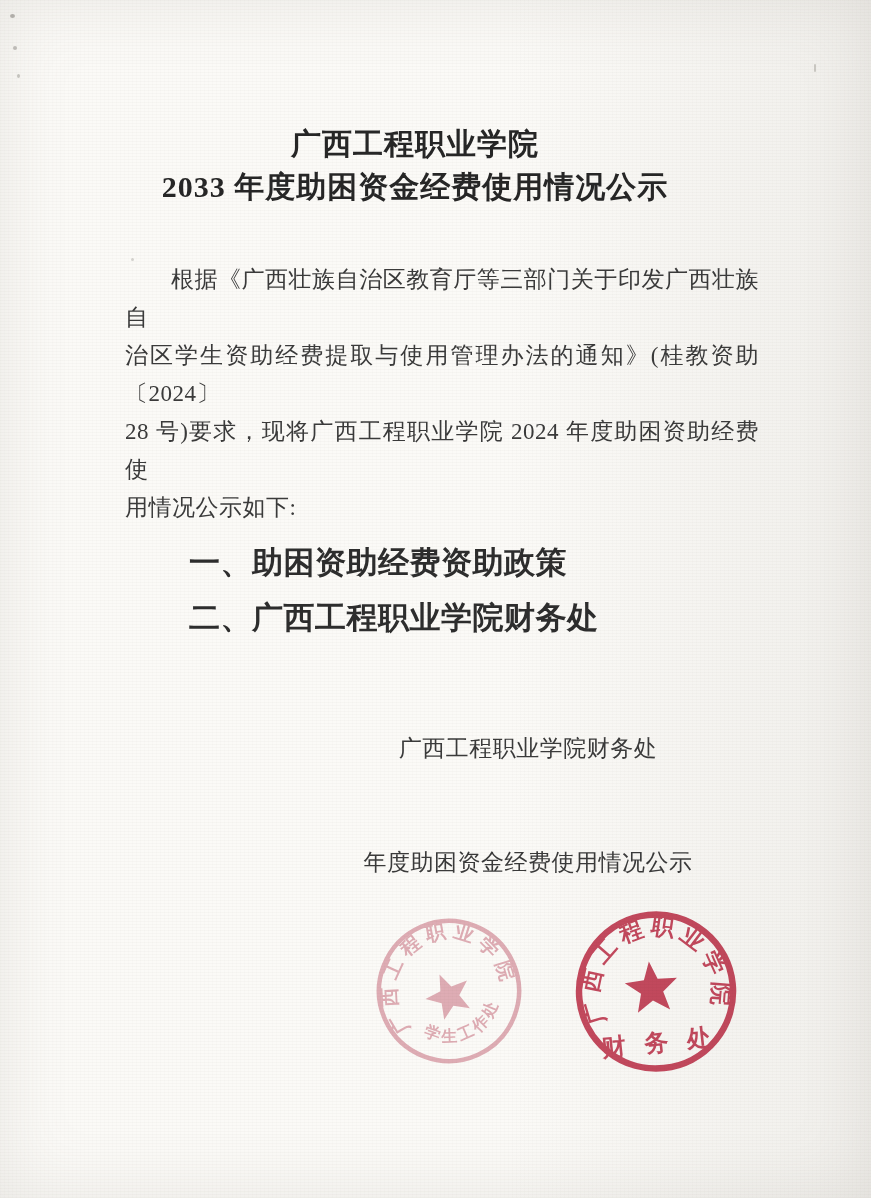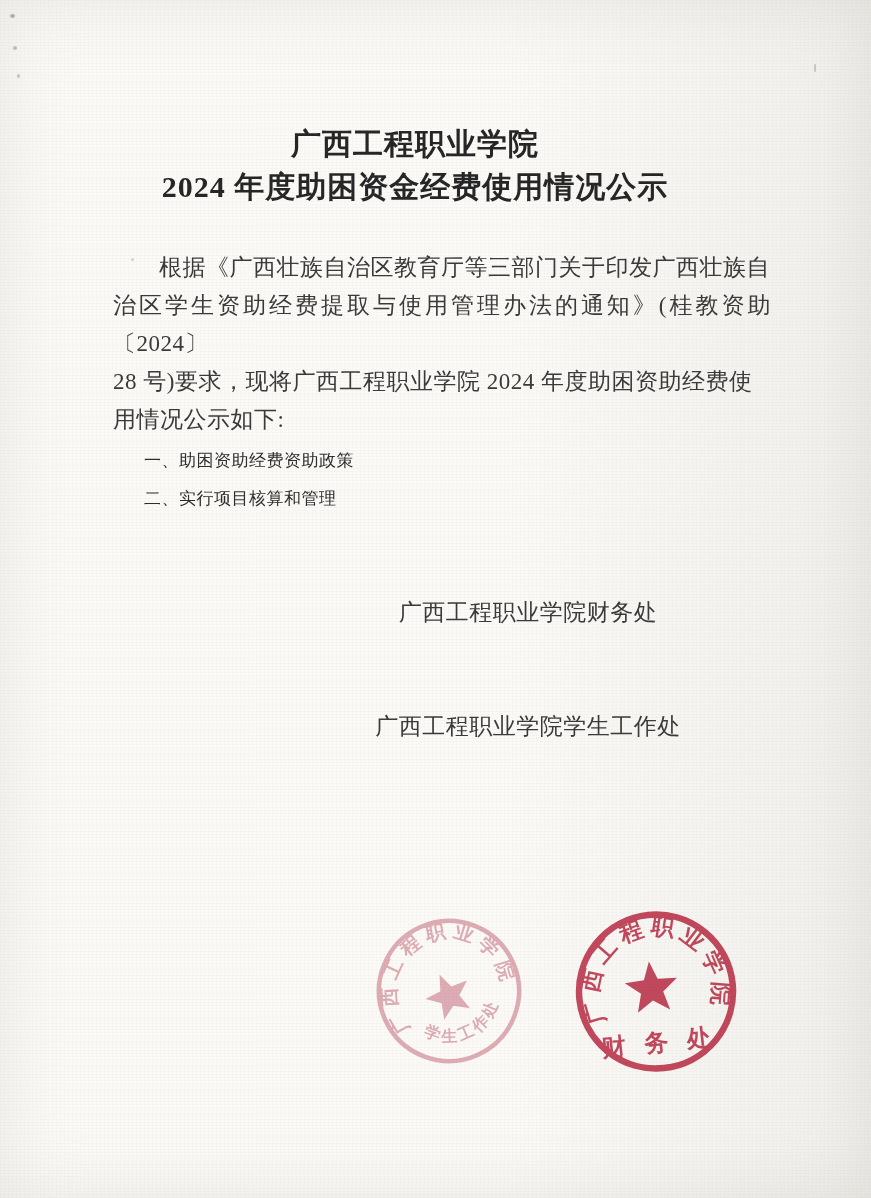--- a/index.html
+++ b/index.html
@@ -19,23 +19,23 @@
       linear-gradient(90deg, rgba(0,0,0,0) 58%, rgba(150,145,136,0.07) 86%, rgba(150,145,136,0.10));
   }
   .title-block {
     position:absolute; top:122px; left:55px; width:720px; text-align:center;
     font-weight:bold; color:#262626; font-size:30px; line-height:43px; letter-spacing:1px;
   }
   .content {
     position:absolute; left:110px; top:246px; width:664px;
     font-size:23px; line-height:38px; letter-spacing:0.5px;
   }
-  .para { margin:3px; white-space:pre-wrap; text-indent:2em; text-align:justify; }
+  .para { margin:15px; white-space:pre-wrap; text-indent:2em; text-align:justify; }
   .heading {
-    margin:0; text-indent:2em; font-size:17px; line-height:38px; font-weight:normal;
+    margin:17px; text-indent:2em; font-size:31px; line-height:38px; font-weight:bold;
     color:#2d2d2d; font-family:"Liberation Sans","DejaVu Sans",sans-serif;
   }
   .signature { text-align:center; padding-left:172px; white-space:pre; }
   .signature div { line-height:38px; }
 
   .seal { position:absolute; mix-blend-mode:multiply; pointer-events:none; }
   .seal-student { left:374px; top:916px; opacity:0.58; transform:rotate(-24deg); }
   .seal-finance { left:572px; top:902px; opacity:0.90; transform:rotate(-6deg); }
   .seal text { font-family:"Liberation Sans","DejaVu Sans",sans-serif; font-weight:bold; }
 
@@ -52,34 +52,34 @@
 <div class="page">
 
   <span class="speck s1"></span>
   <span class="speck s2"></span>
   <span class="speck s3"></span>
   <span class="speck s4"></span>
   <span class="speck s5"></span>
 
   <div class="title-block">
     <div>广西工程职业学院</div>
-    <div>2024 年度助困资金经费使用情况公示</div>
+    <div>2033 年度助困资金经费使用情况公示</div>
   </div>
 
   <div class="content">
     <p class="para">根据《广西壮族自治区教育厅等三部门关于印发广西壮族自
 治区学生资助经费提取与使用管理办法的通知》(桂教资助〔2024〕
 28 号)要求，现将广西工程职业学院 2024 年度助困资助经费使
 用情况公示如下:</p>
     <p class="heading">一、助困资助经费资助政策</p>
-    <p class="heading">二、实行项目核算和管理</p>
+    <p class="heading">二、广西工程职业学院财务处</p>
 
     <div class="signature">
       <div>广西工程职业学院财务处</div>
-      <div>广西工程职业学院学生工作处</div>
+      <div>年度助困资金经费使用情况公示</div>
       
     </div>
   </div>
 
   <svg class="seal seal-student" width="150" height="150" viewBox="0 0 150 150">
     <defs>
       <path id="st-top" d="M 27 97.4 A 53 53 0 1 1 123 97.4" fill="none"></path>
       <path id="st-bot" d="M 34 104 A 50 50 0 0 0 116 104" fill="none"></path>
     </defs>
     <circle cx="75" cy="75" r="70" fill="none" stroke-width="4.5" stroke="#cd7787"></circle>

